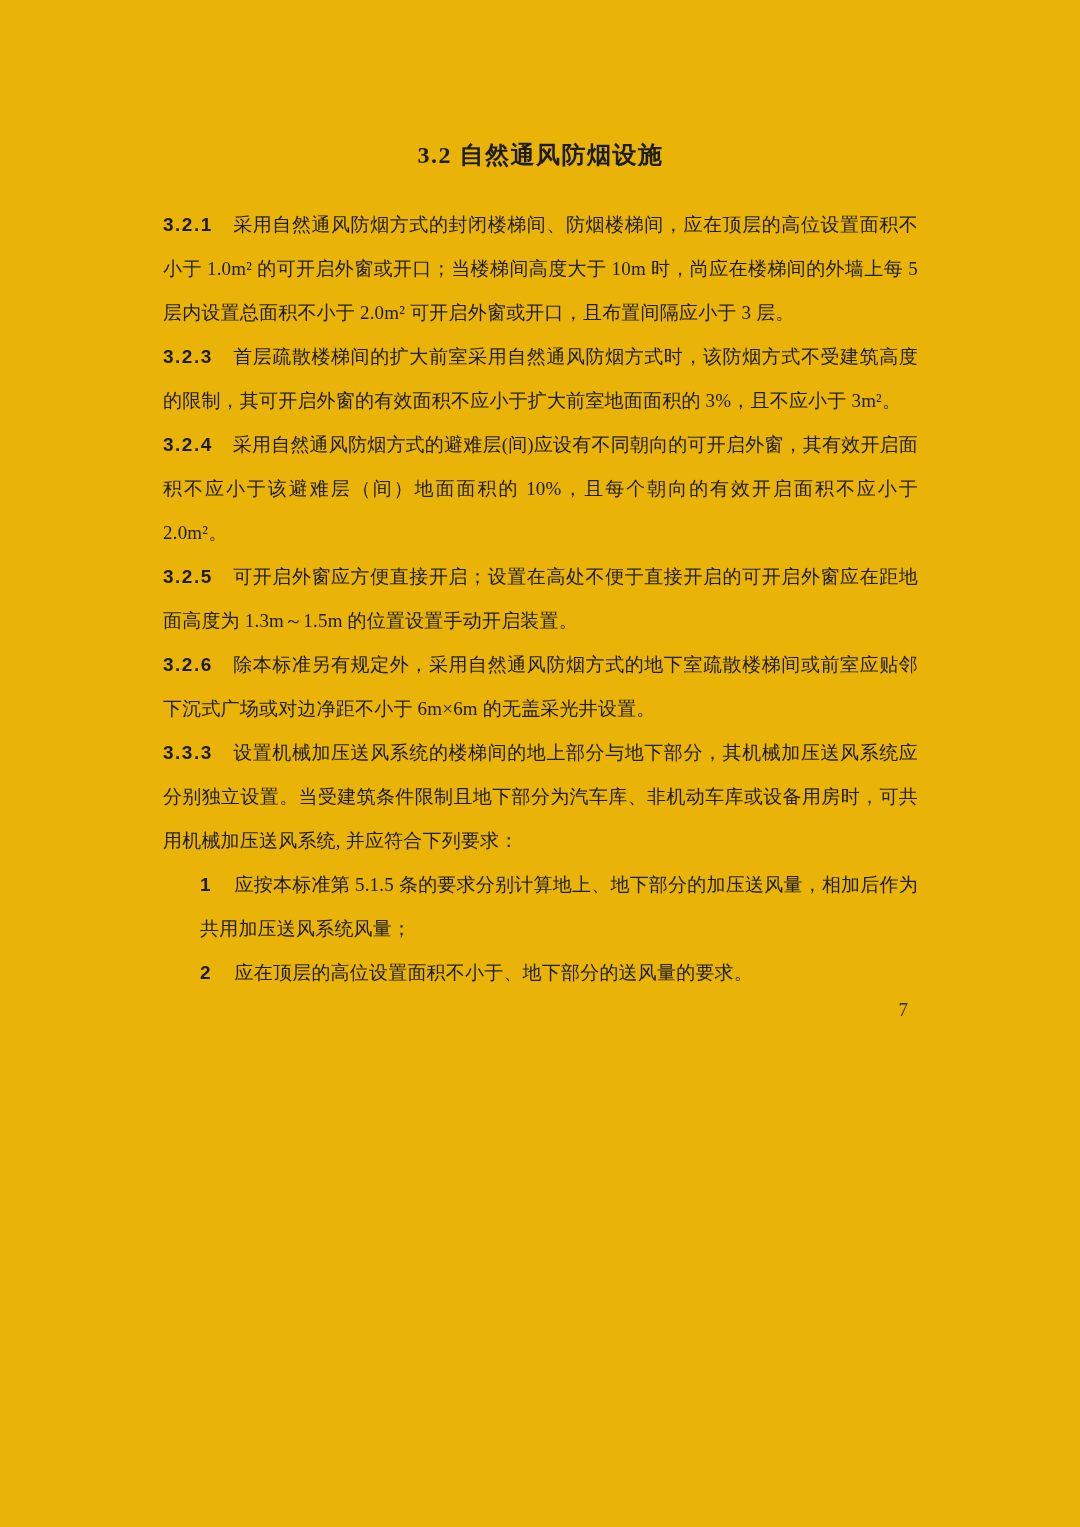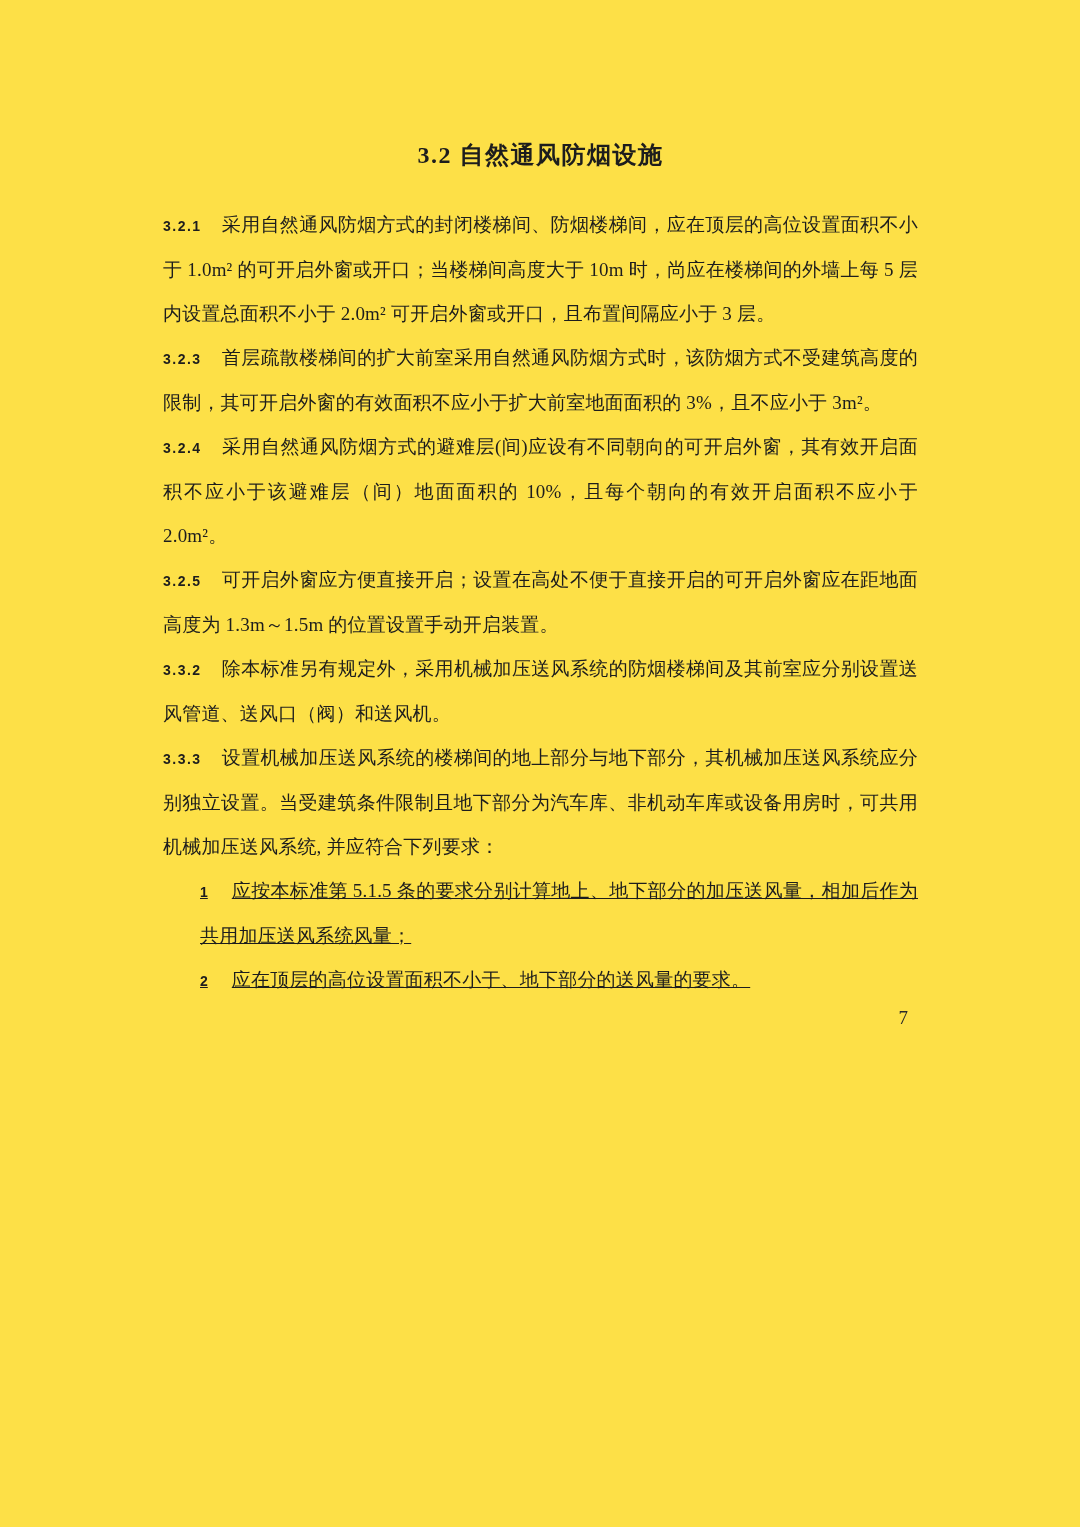--- a/index.html
+++ b/index.html
@@ -5,21 +5,21 @@
   html, body {
     margin: 0;
     padding: 0;
     background: #ffffff;
   }
   .page {
     position: relative;
     width: 1080px;
     height: 1527px;
     margin: 0;
-    background: #fde047;
+    background: #eab308;
     box-sizing: border-box;
     padding: 139px 162px 0 163px;
     font-family: "Liberation Serif", "DejaVu Serif", serif;
     color: #1d1d1d;
     overflow: hidden;
   }
   .section-title {
     font-size: 24px;
     line-height: 32px;
     font-weight: bold;
@@ -34,28 +34,27 @@
   .clause {
     margin: 0;
     font-size: 19px;
     line-height: 44px;
     text-align: justify;
     letter-spacing: 0.2px;
   }
   .cnum {
     font-family: "Liberation Sans", "DejaVu Sans", sans-serif;
     font-weight: 700;
-    font-size: 14px;
+    font-size: 19px;
     letter-spacing: 1.5px;
     margin-right: 20px;
     white-space: nowrap;
   }
   .item {
     margin-left: 37px;
-    text-decoration: underline;
   }
   .item .cnum {
     margin-right: 24px;
     letter-spacing: 0;
   }
   .page-number {
     font-size: 19px;
     line-height: 30px;
     text-align: right;
     padding-right: 10px;
@@ -72,24 +71,24 @@
 
   <p class="clause"><b class="cnum">3.2.1</b><span>采用自然通风防烟方式的封闭楼梯间、防烟楼梯间，应在顶层的高位设置面积不小于 1.0m² 的可开启外窗或开口；当楼梯间高度大于 10m 时，尚应在楼梯间的外墙上每 5 层内设置总面积不小于 2.0m² 可开启外窗或开口，且布置间隔应小于 3 层。</span></p>
 
 
   <p class="clause"><b class="cnum">3.2.3</b><span>首层疏散楼梯间的扩大前室采用自然通风防烟方式时，该防烟方式不受建筑高度的限制，其可开启外窗的有效面积不应小于扩大前室地面面积的 3%，且不应小于 3m²。</span></p>
 
   <p class="clause"><b class="cnum">3.2.4</b><span>采用自然通风防烟方式的避难层(间)应设有不同朝向的可开启外窗，其有效开启面积不应小于该避难层（间）地面面积的 10%，且每个朝向的有效开启面积不应小于 2.0m²。</span></p>
 
   <p class="clause"><b class="cnum">3.2.5</b><span>可开启外窗应方便直接开启；设置在高处不便于直接开启的可开启外窗应在距地面高度为 1.3m～1.5m 的位置设置手动开启装置。</span></p>
 
+  <p class="clause"><b class="cnum">3.2.6</b><span>除本标准另有规定外，采用自然通风防烟方式的地下室疏散楼梯间或前室应贴邻下沉式广场或对边净距不小于 6m×6m 的无盖采光井设置。</span></p>
 
 
 
-  <p class="clause"><b class="cnum">3.3.2</b><span>除本标准另有规定外，采用机械加压送风系统的防烟楼梯间及其前室应分别设置送风管道、送风口（阀）和送风机。</span></p>
 
   <p class="clause"><b class="cnum">3.3.3</b><span>设置机械加压送风系统的楼梯间的地上部分与地下部分，其机械加压送风系统应分别独立设置。当受建筑条件限制且地下部分为汽车库、非机动车库或设备用房时，可共用机械加压送风系统, 并应符合下列要求：</span></p>
 
   <p class="clause item"><b class="cnum">1</b><span>应按本标准第 5.1.5 条的要求分别计算地上、地下部分的加压送风量，相加后作为共用加压送风系统风量；</span></p>
 
   <p class="clause item"><b class="cnum">2</b><span>应在顶层的高位设置面积不小于、地下部分的送风量的要求。</span></p>
 
 
   <div class="page-number">7</div>
 

